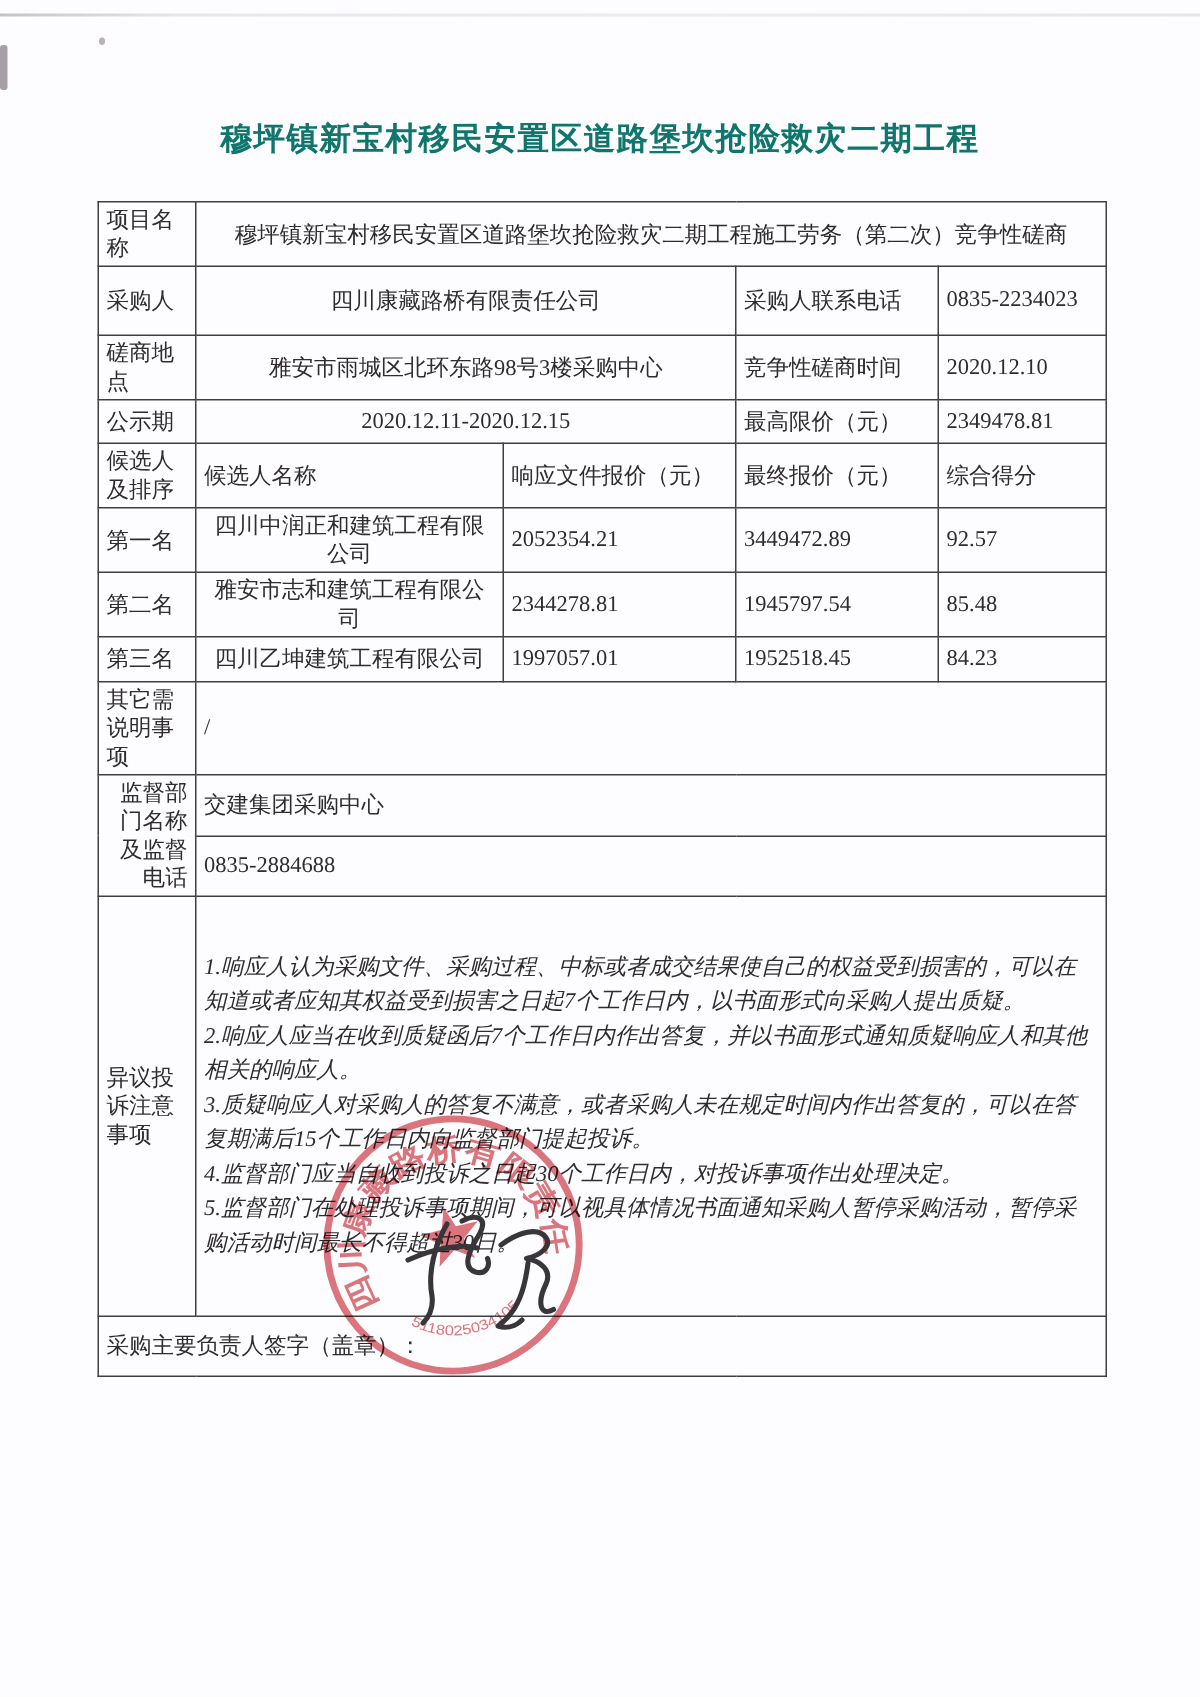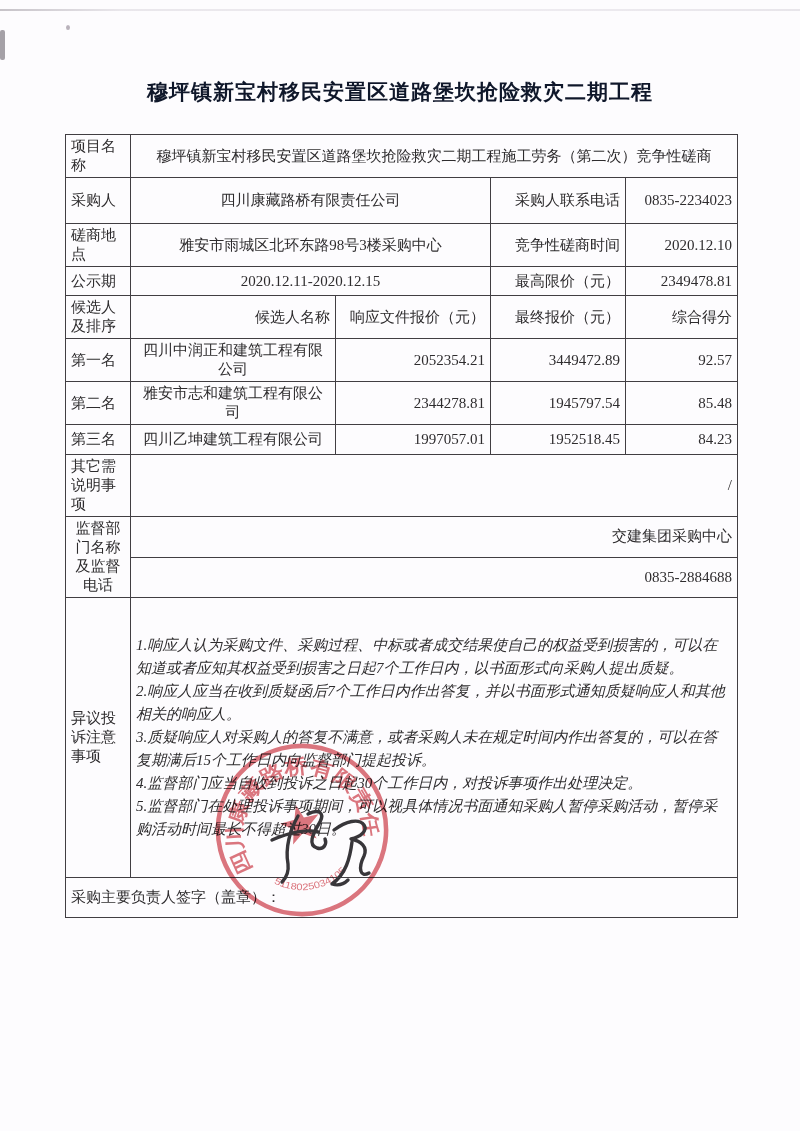--- a/index.html
+++ b/index.html
@@ -21,37 +21,37 @@
     position: absolute; left: 0; top: 30px; width: 5px; height: 30px;
     background: #6a646c; opacity: .6; border-radius: 2px;
   }
   .scan-speck {
     position: absolute; left: 66px; top: 25px; width: 4px; height: 5px;
     background: #b9b2bb; border-radius: 50%;
   }
   .doc-title {
     position: absolute; left: 0; top: 78px; width: 800px;
     text-align: center; font-size: 21px; font-weight: bold;
-    line-height: 28px; color: #0f172a; letter-spacing: 1px;
+    line-height: 28px; color: #0f766e; letter-spacing: 1px;
   }
   table.result-table {
     position: absolute; left: 65px; top: 134px;
     width: 672px; border-collapse: collapse; table-layout: fixed;
     font-size: 15px; color: #2e2c2e;
   }
   table.result-table td {
     border: 1px solid #413e42;
     padding: 2px 5px;
     vertical-align: middle;
     overflow: hidden;
   }
   td.lbl { padding: 2px 2px 2px 4px; margin-left: 29px; }
-  td.ctr { text-align: right; }
+  td.ctr { text-align: left; }
   td.lft { text-align: center; }
-  td.sup-lbl { text-align: center; padding: 2px 2px; }
+  td.sup-lbl { text-align: right; padding: 2px 2px; }
   .notes-cell { padding: 6px 10px 6px 8px; }
   .notes-cell .note-line { line-height: 23px; text-align: left; font-style: italic; }
   .sig-cell { position: relative; padding-left: 8px; font-size: 15px; }
   .seal {
     position: absolute; left: 208px; top: 736px; width: 188px; height: 188px;
     transform: rotate(-14deg);
     mix-blend-mode: multiply; opacity: .88;
     pointer-events: none;
   }
   .seal text { fill: #d8636c; }

